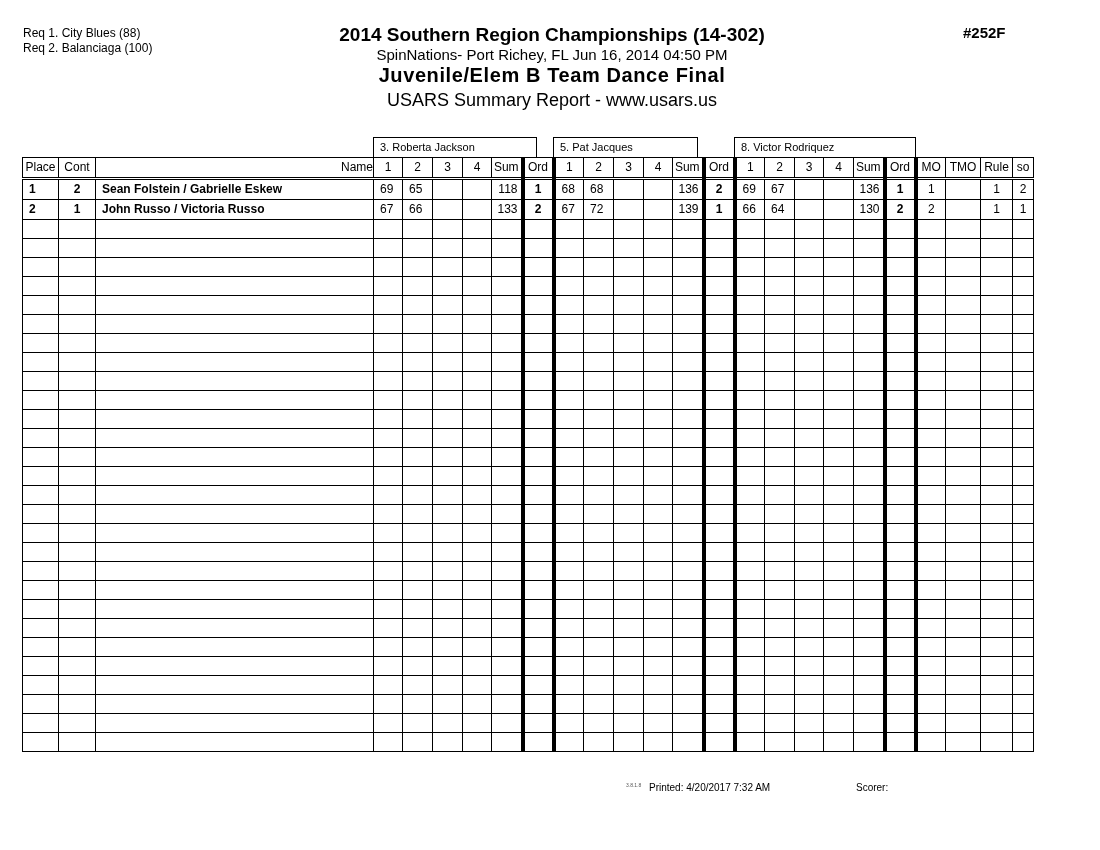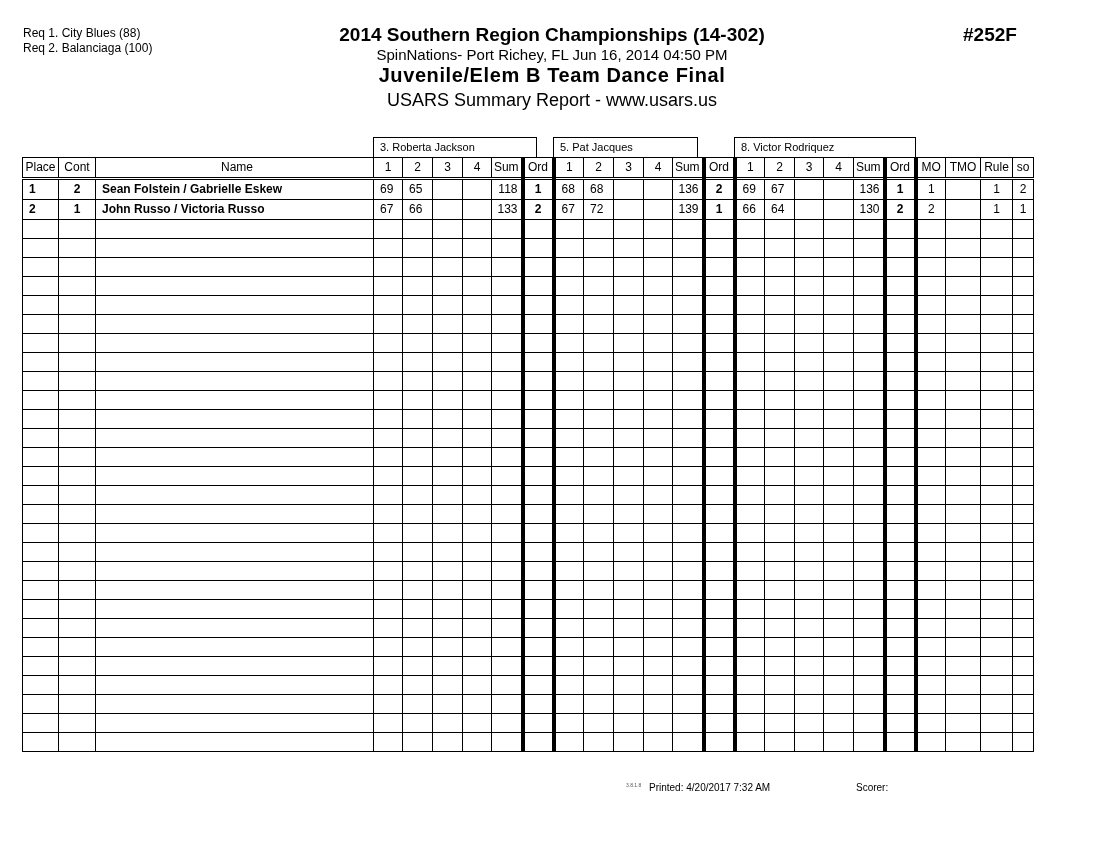--- a/index.html
+++ b/index.html
@@ -5,30 +5,30 @@
   html, body { margin:0; padding:0; background:#ffffff; }
   body { width:1100px; height:850px; position:relative; overflow:hidden;
          font-family:"Liberation Sans", sans-serif; color:#000; }
   .abs { position:absolute; white-space:nowrap; }
   .req { left:23px; font-size:12px; line-height:14px; }
   .title { left:0; width:1104px; text-align:center; }
   .t1 { top:24px; font-size:19px; font-weight:bold; }
   .t2 { top:46px; font-size:15px; }
   .t3 { top:64px; font-size:20px; font-weight:bold; letter-spacing:0.6px; }
   .t4 { top:90px; font-size:18px; }
-  .event-no { left:963px; top:24px; font-size:19px; font-weight:bold; }
+  .event-no { left:963px; top:24px; font-size:15px; font-weight:bold; }
 
   .judge-box { position:absolute; top:137px; height:20px; border:1px solid #000; border-bottom:none;
                box-sizing:border-box; font-size:11px; line-height:18px; padding-left:6px; }
 
   table.grid { position:absolute; left:22px; top:157px; border-collapse:collapse; table-layout:fixed; }
   table.grid td { border:1px solid #000; height:19px; padding:0; font-size:12px; line-height:19px;
                   overflow:hidden; white-space:nowrap; box-sizing:border-box; }
   table.grid tr.hdr td { font-size:12px; text-align:center; border-bottom:3px double #000; }
-  table.grid tr.hdr td.name-h { text-align:center; padding-left:5px;margin-top:44px; }
+  table.grid tr.hdr td.name-h { text-align:right; padding-left:5px;margin-top:44px; }
   table.grid td.c { text-align:center; }
   table.grid td.l { text-align:left; padding-left:6px; }
   table.grid td.r { text-align:right; padding-right:3px; }
   table.grid td.b { font-weight:bold; }
   table.grid td.thickL { border-left:4px solid #000; }
 
   .footer { top:782px; font-size:10px; }
   .ver { left:626px; top:782px; font-size:5px; color:#555; }
 </style>
 </head>

